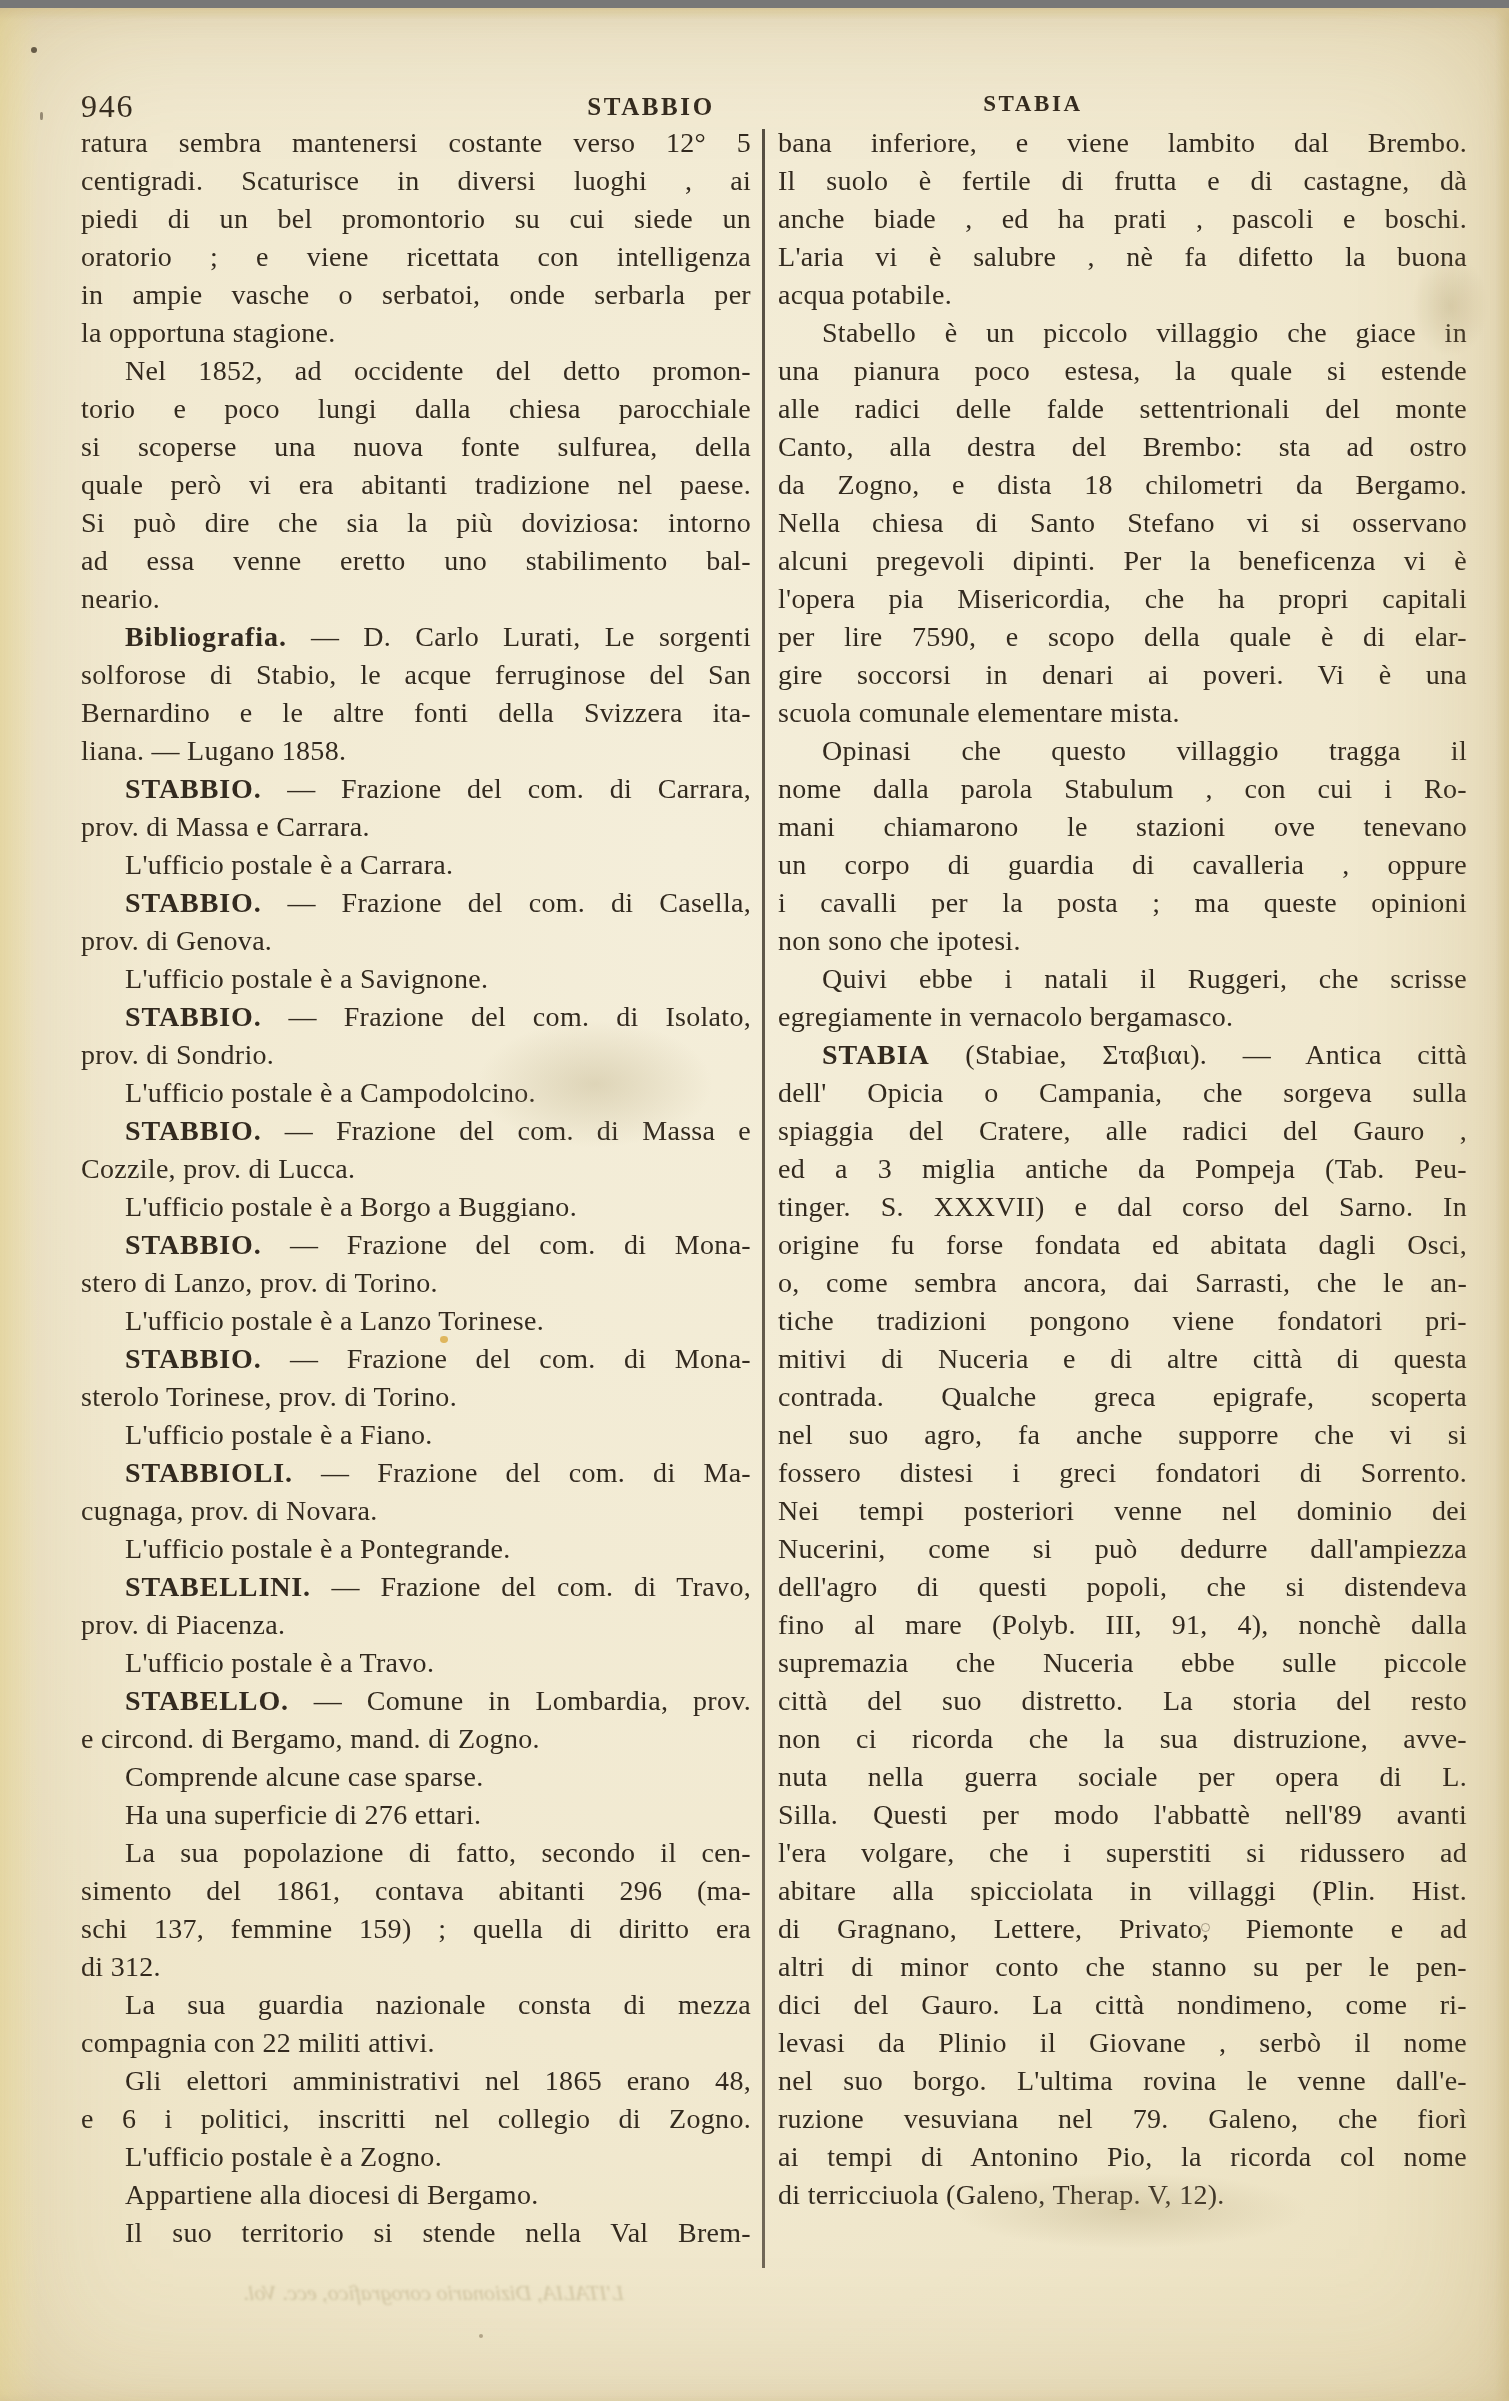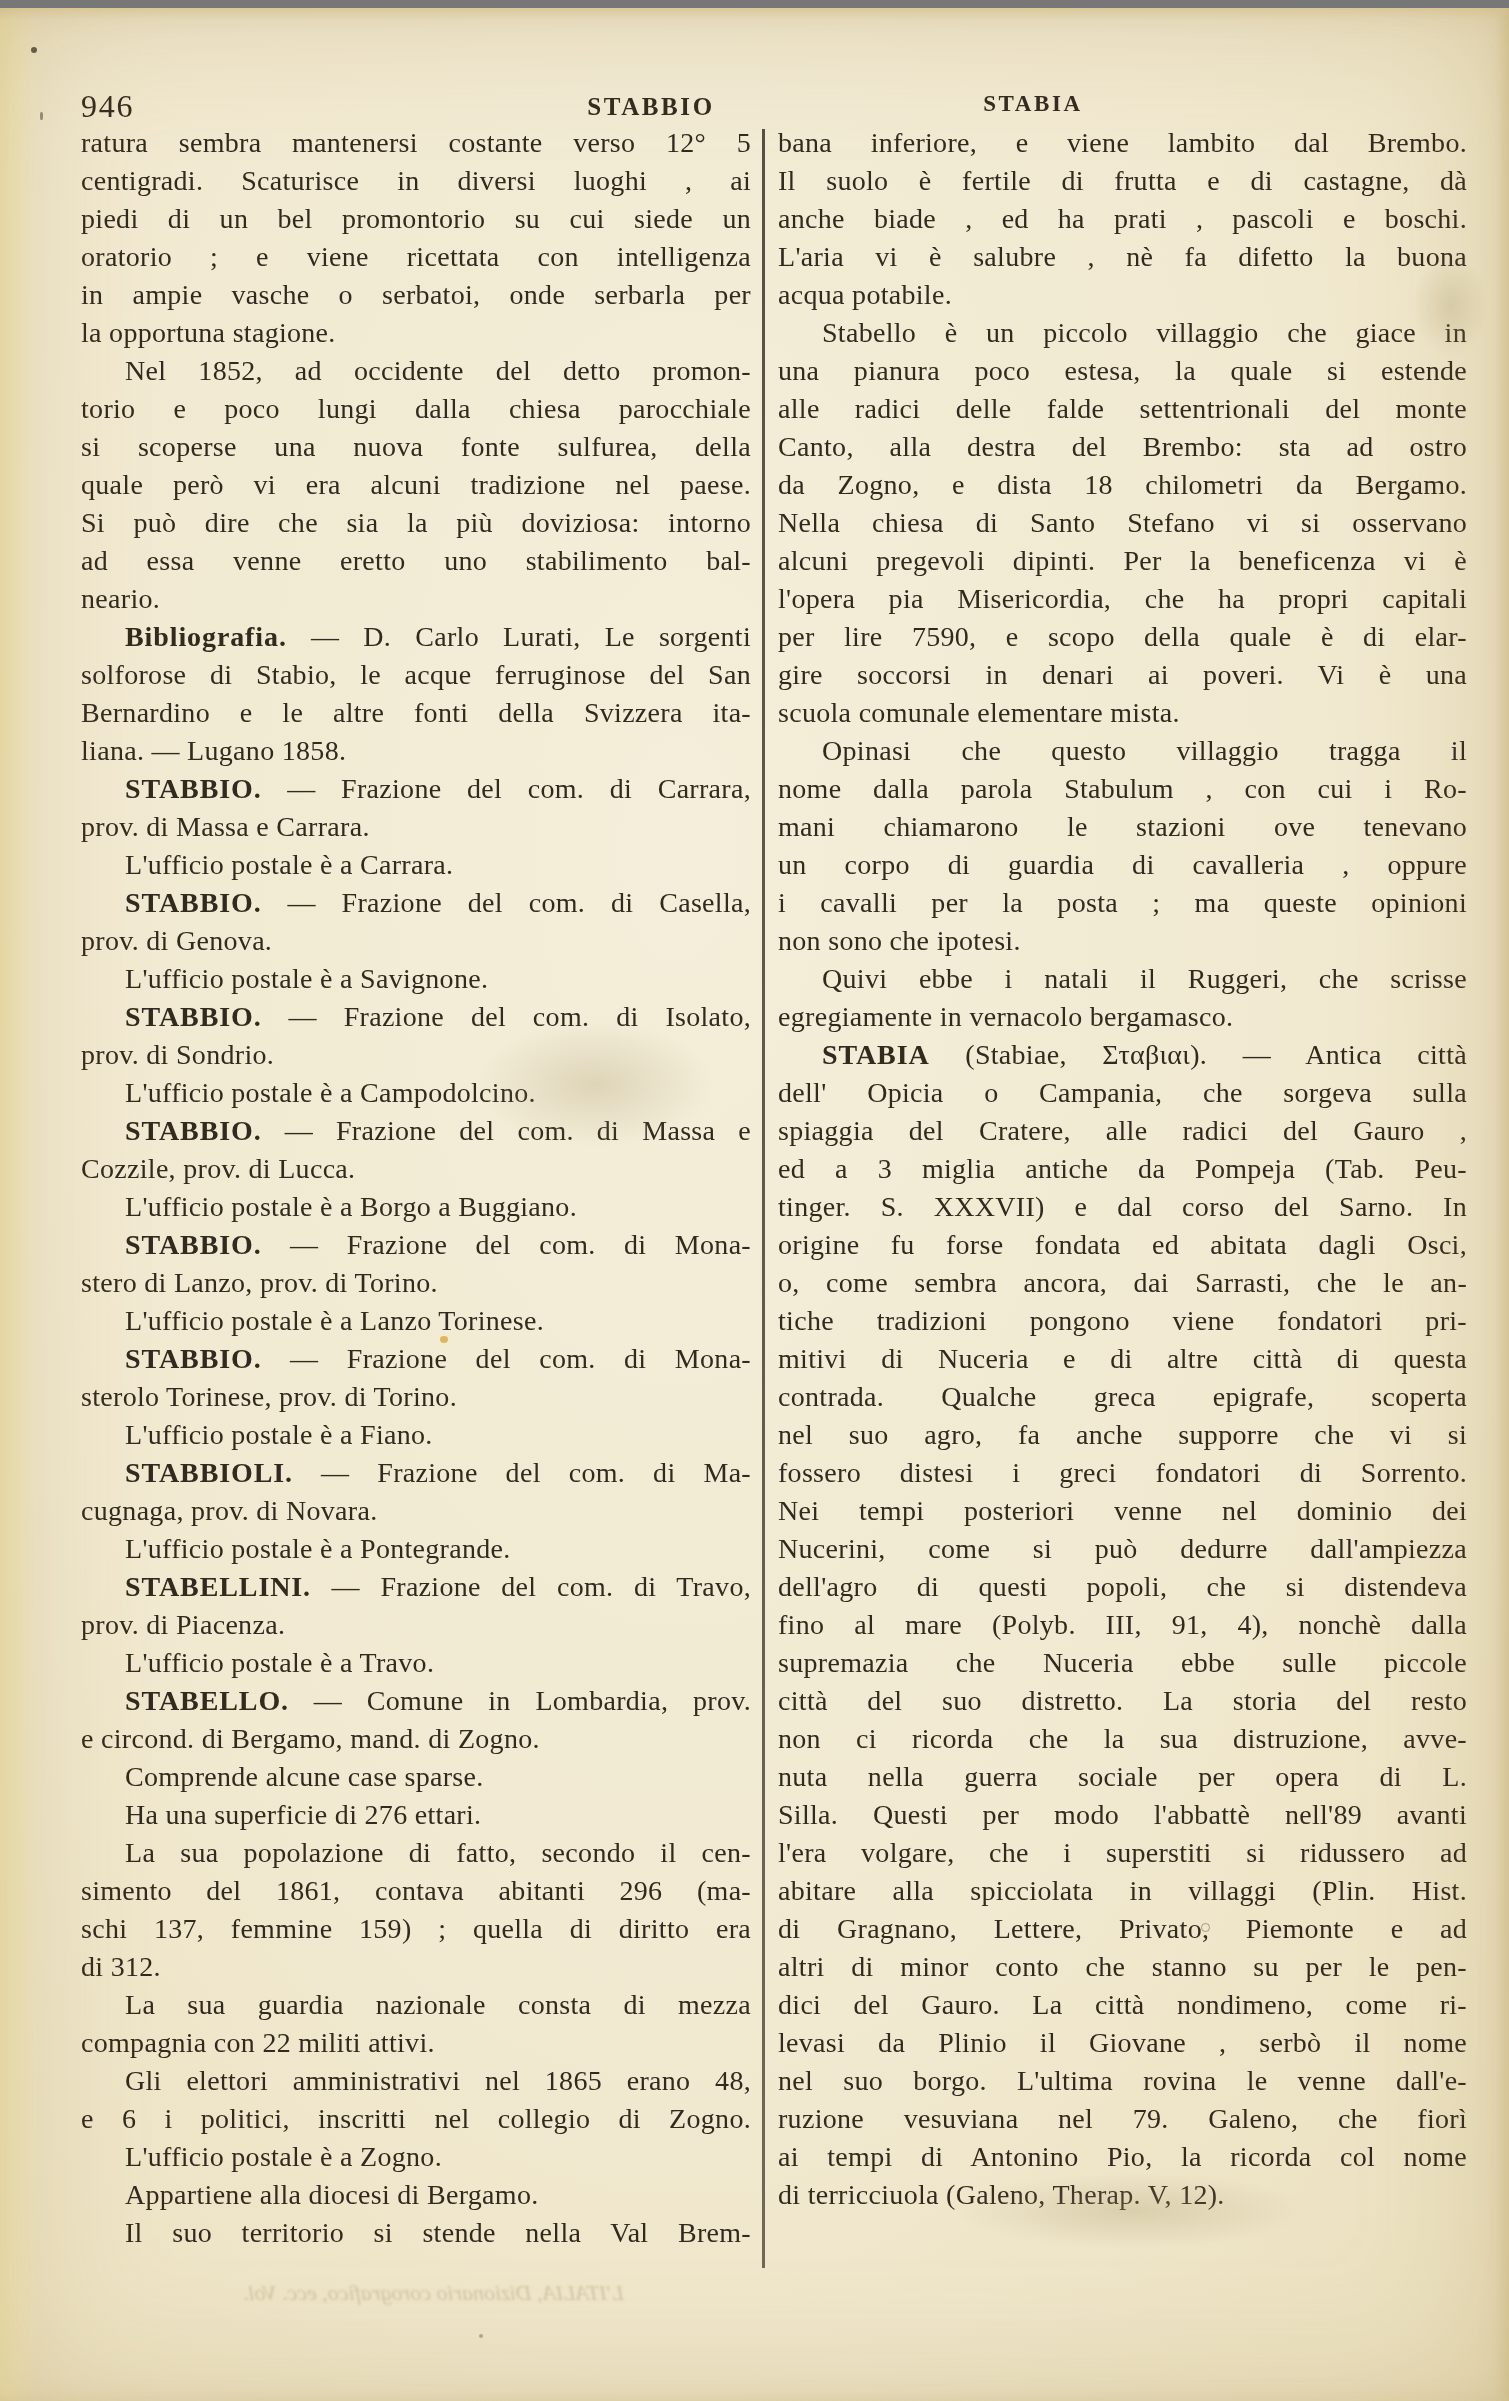--- a/index.html
+++ b/index.html
@@ -74,21 +74,21 @@
   <div class="col left">
       <div class="line just"><span>ratura sembra mantenersi costante verso 12° 5</span></div>
       <div class="line just"><span>centigradi. Scaturisce in diversi luoghi , ai</span></div>
       <div class="line just"><span>piedi di un bel promontorio su cui siede un</span></div>
       <div class="line just"><span>oratorio ; e viene ricettata con intelligenza</span></div>
       <div class="line just"><span>in ampie vasche o serbatoi, onde serbarla per</span></div>
       <div class="line"><span>la opportuna stagione.</span></div>
       <div class="line ind just"><span>Nel 1852, ad occidente del detto promon-</span></div>
       <div class="line just"><span>torio e poco lungi dalla chiesa parocchiale</span></div>
       <div class="line just"><span>si scoperse una nuova fonte sulfurea, della</span></div>
-      <div class="line just"><span>quale però vi era alcuni tradizione nel paese.</span></div>
+      <div class="line just"><span>quale però vi era abitanti tradizione nel paese.</span></div>
       <div class="line just"><span>Si può dire che sia la più doviziosa: intorno</span></div>
       <div class="line just"><span>ad essa venne eretto uno stabilimento bal-</span></div>
       <div class="line"><span>neario.</span></div>
       <div class="line ind just"><span class="b">Bibliografia.</span><span> — D. Carlo Lurati, </span><span class="i">Le sorgenti</span></div>
       <div class="line just"><span class="i">solforose di Stabio, le acque ferruginose del San</span></div>
       <div class="line just"><span class="i">Bernardino e le altre fonti della Svizzera ita-</span></div>
       <div class="line"><span class="i">liana.</span><span> — Lugano 1858.</span></div>
       <div class="line ind just"><span class="b">STABBIO.</span><span> — Frazione del com. di Carrara,</span></div>
       <div class="line"><span>prov. di Massa e Carrara.</span></div>
       <div class="line ind"><span>L'ufficio postale è a Carrara.</span></div>

